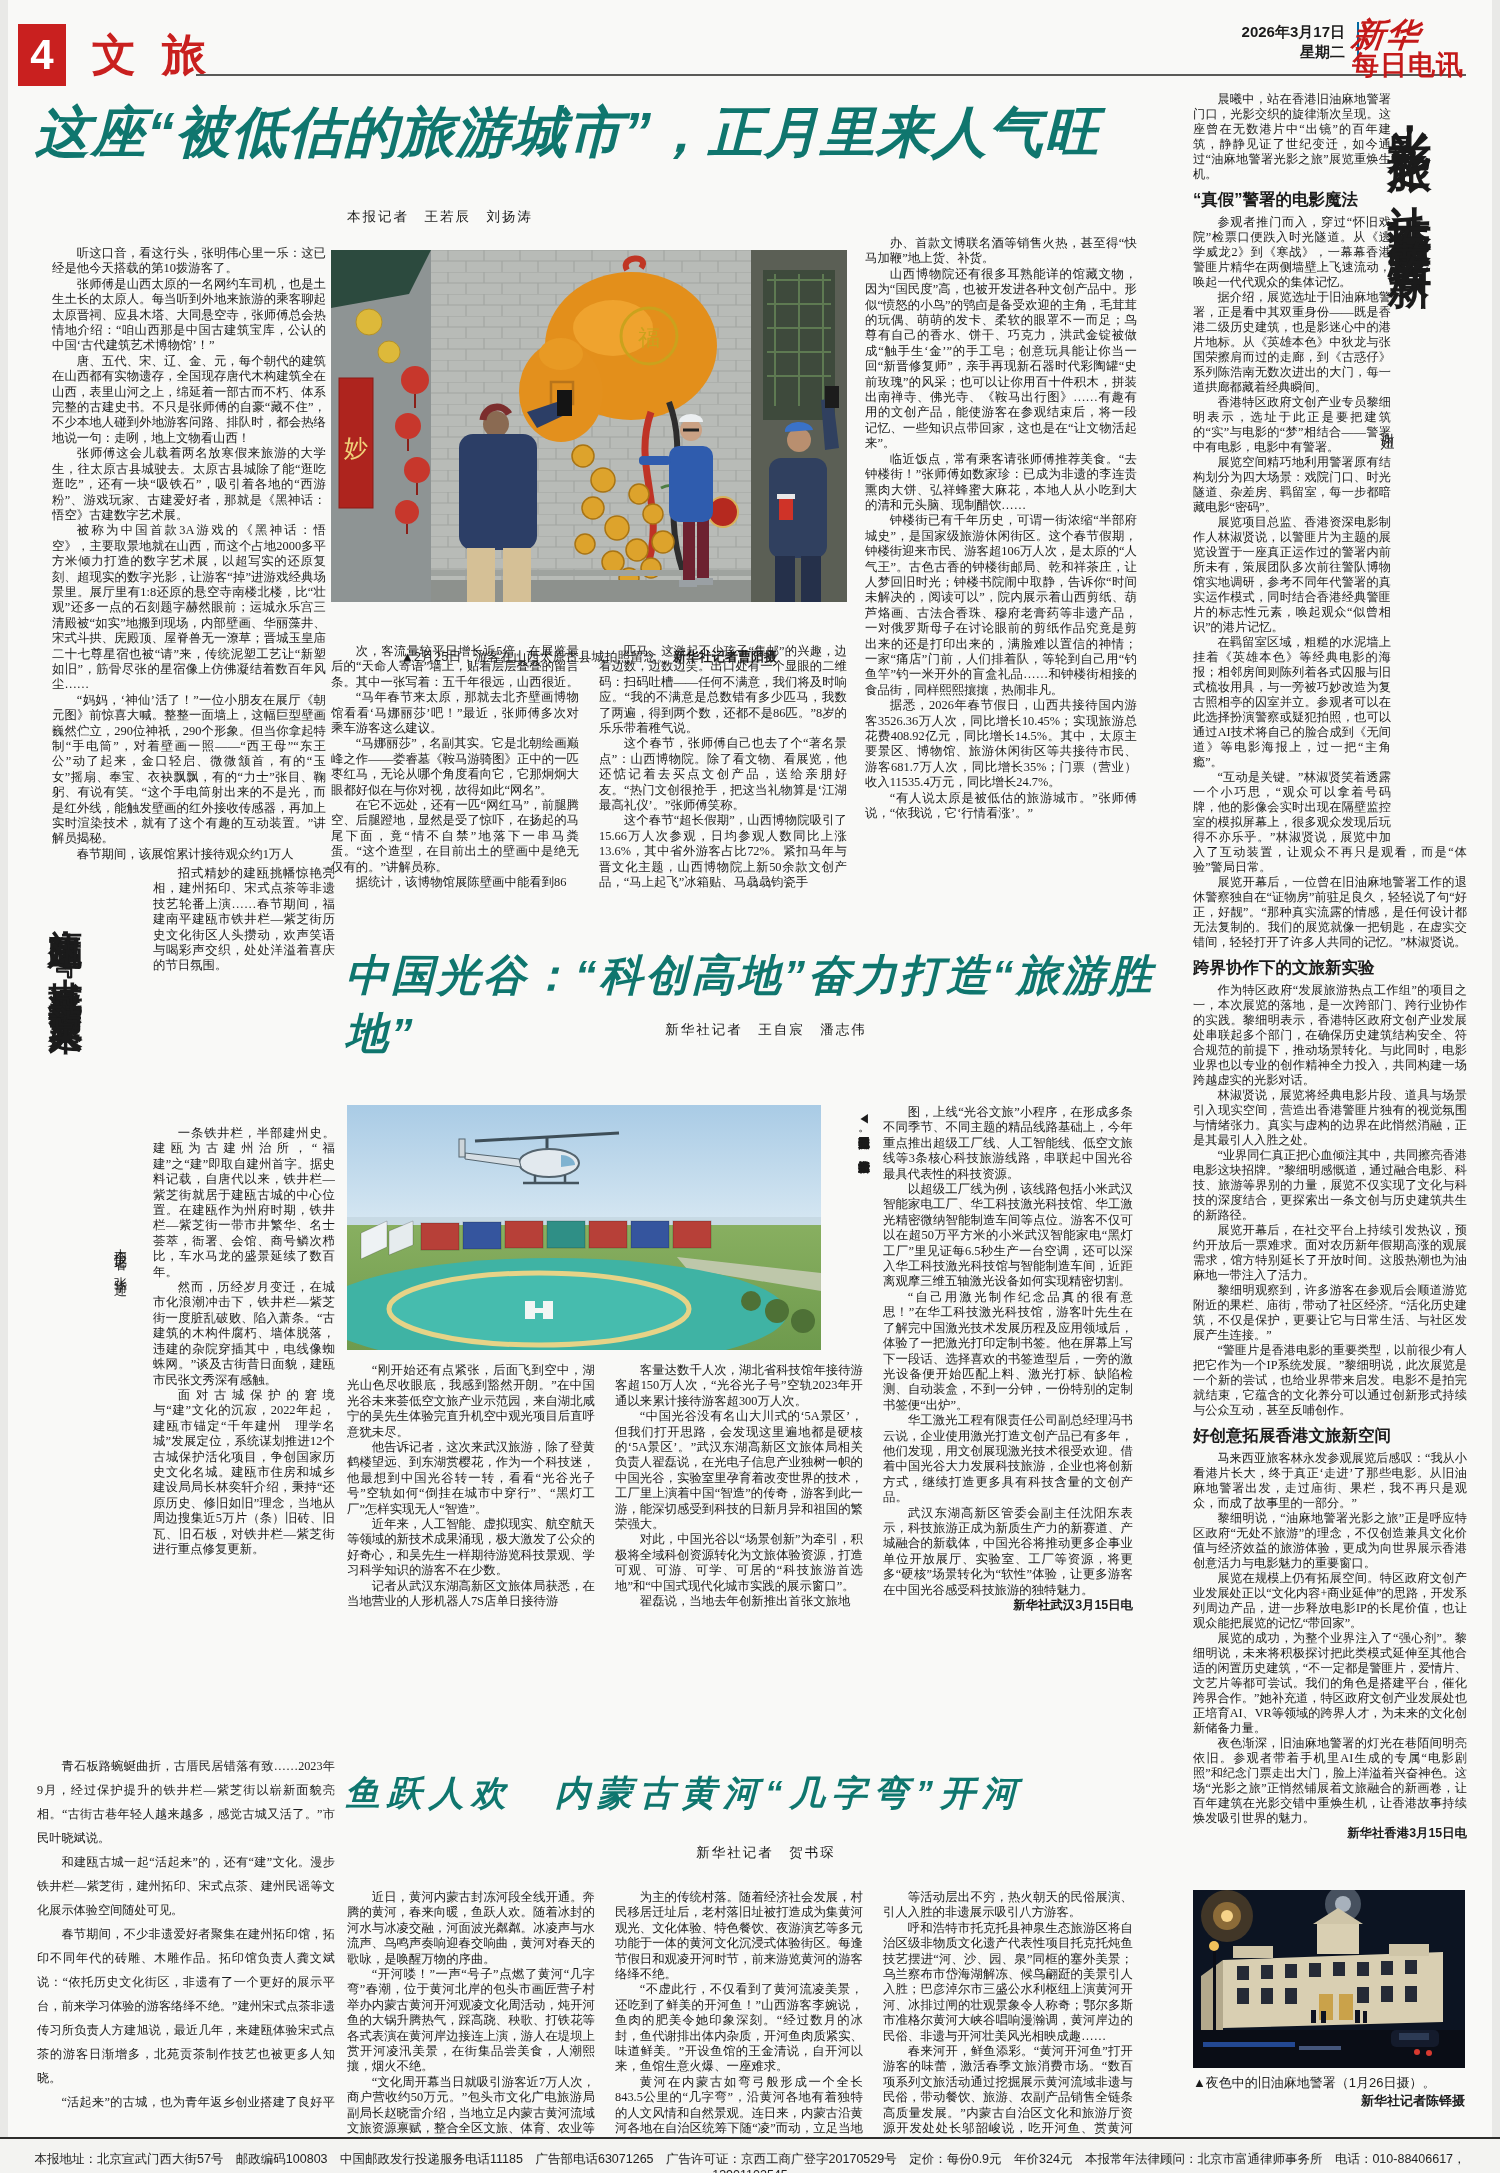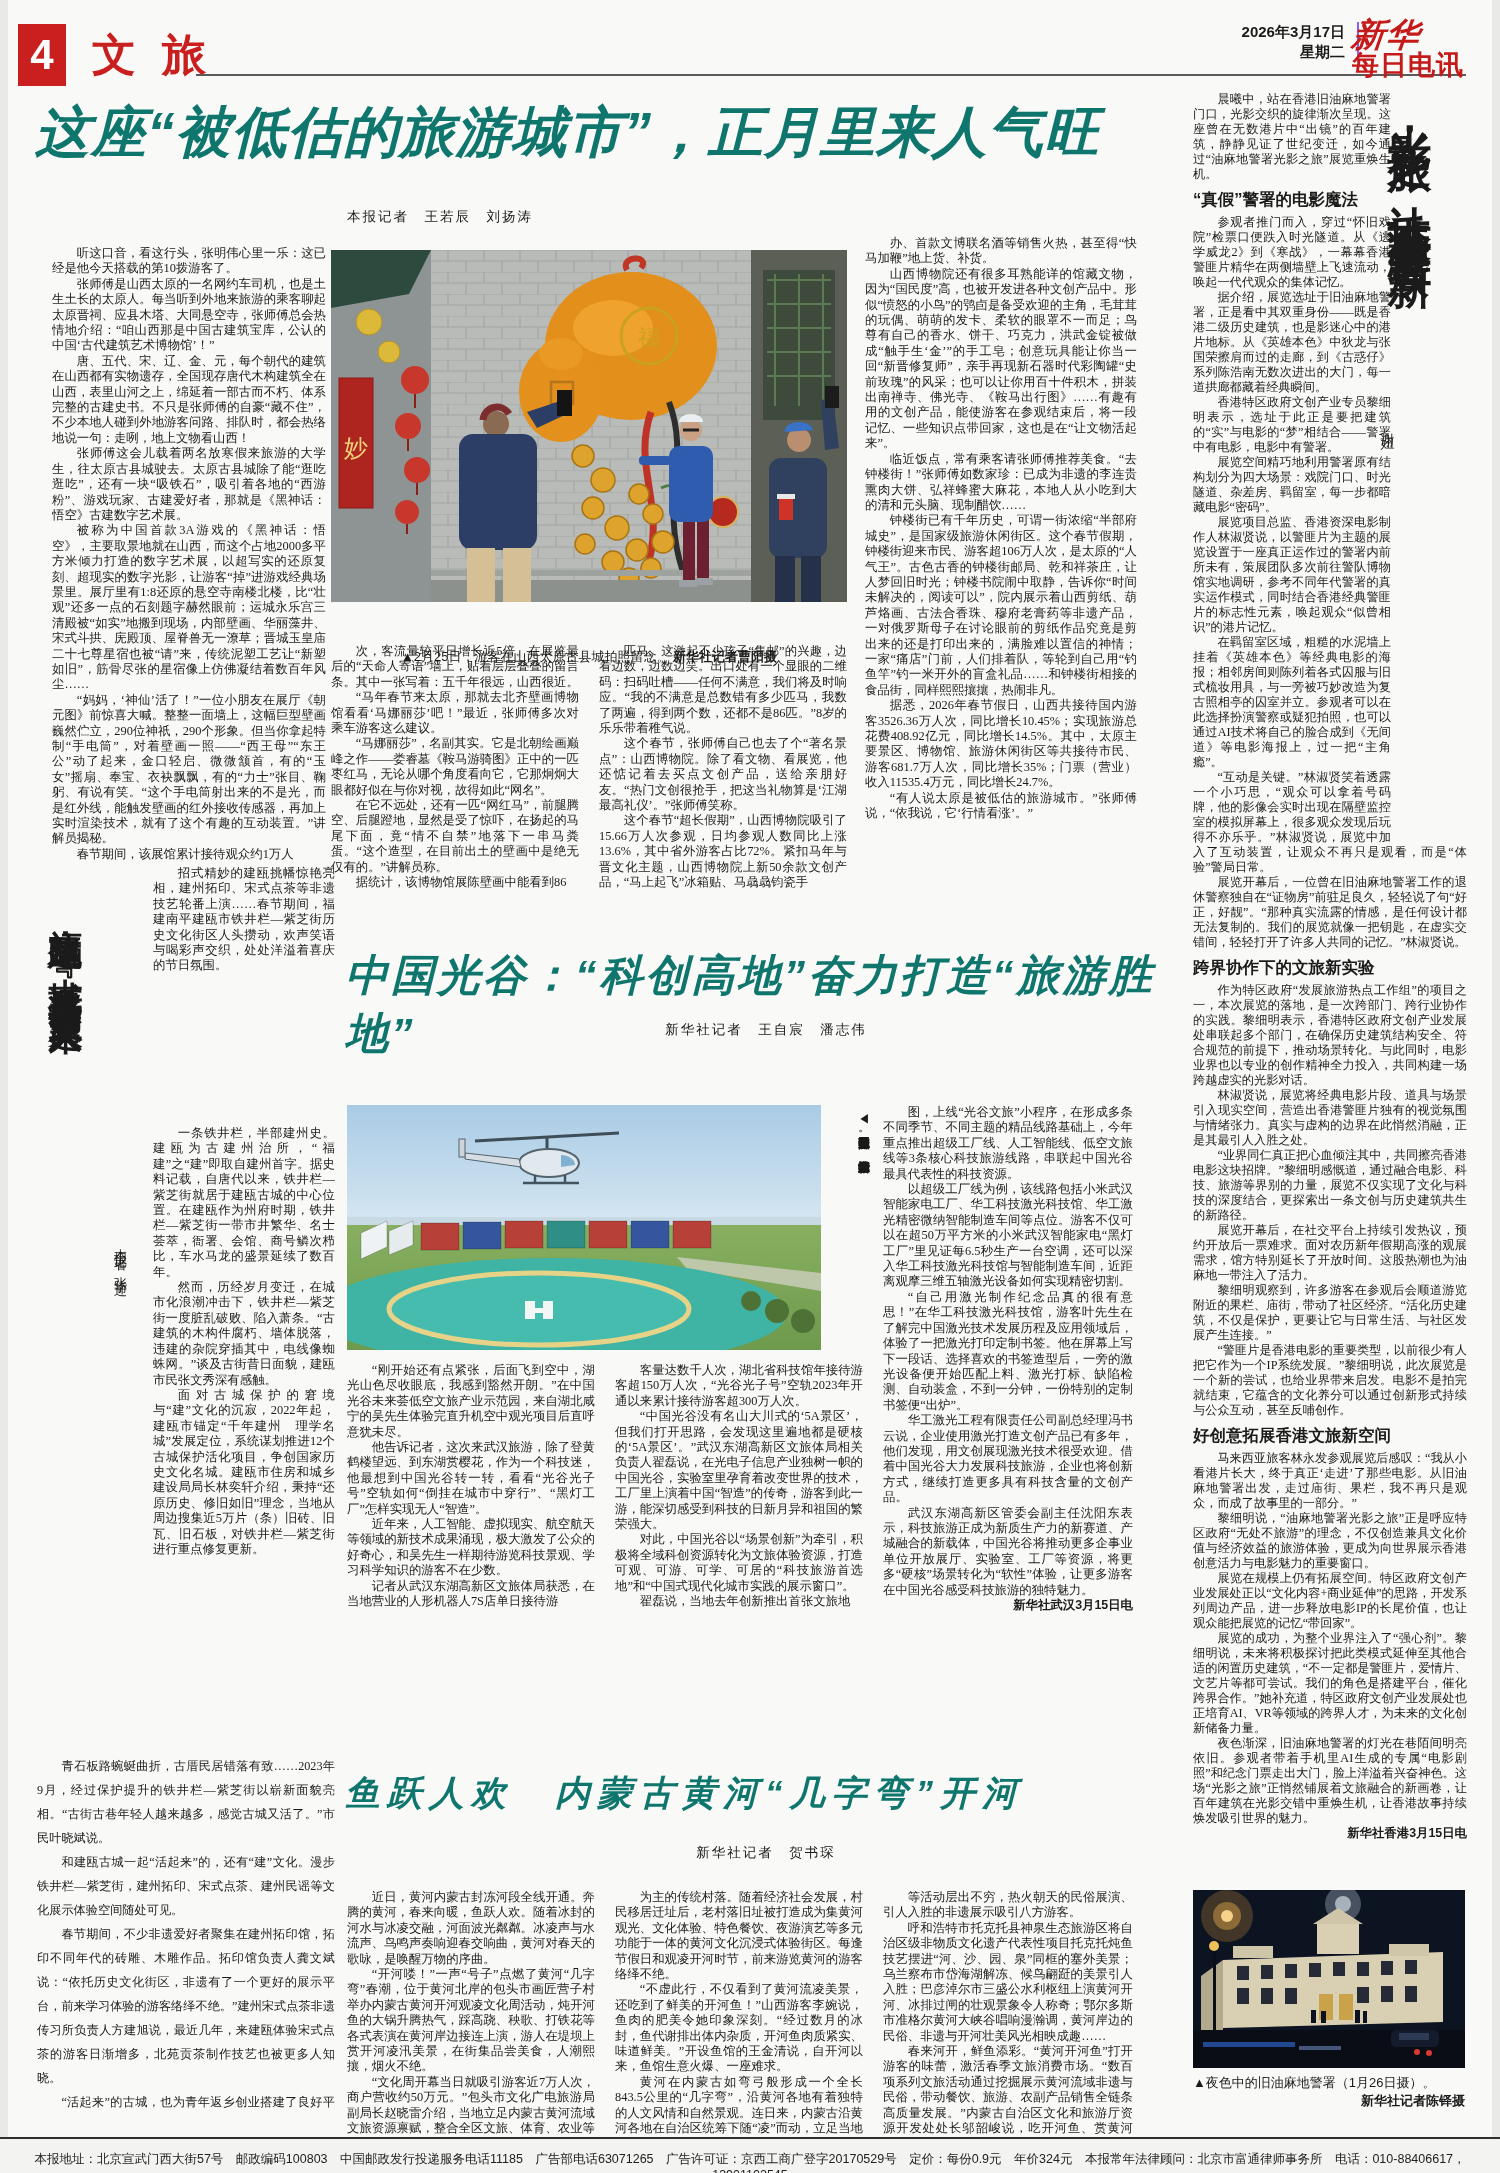--- a/index.html
+++ b/index.html
@@ -8,21 +8,21 @@
   .abs{position:absolute;}
   .edge{background:#e9e9e7;}
   
   .pagenum{left:18px;top:24px;width:48px;height:62px;background:#c9201f;color:#fff;
            font-family:"Liberation Sans",sans-serif;font-weight:bold;font-size:42px;
            display:flex;align-items:center;justify-content:center;}
   .section-title{left:92px;top:26px;color:#c9201f;font-family:"Liberation Sans",sans-serif;
            font-weight:900;font-size:44px;letter-spacing:26px;}
   .hdr-rule{left:196px;top:74px;width:1270px;height:2px;background:#5a5a58;}
   .hdr-date{left:1205px;top:22px;width:140px;text-align:right;font-family:"Liberation Sans",sans-serif;
-           font-size:15px;font-weight:bold;line-height:20px;border-right:2px solid #8b5cf6;padding-right:12px;}
+           font-size:15px;font-weight:bold;line-height:20px;border-right:2px solid #0369a1;padding-right:12px;}
   .masthead{left:1352px;top:20px;width:118px;color:#c41a1a;font-family:"Liberation Sans",sans-serif;
            font-weight:900;font-size:27px;line-height:30px;letter-spacing:1px;}
   .masthead .script{display:block;font-size:33px;font-style:italic;transform:skewX(-6deg);}
   
   .btxt{font-size:12.4px;line-height:15.4px;text-align:justify;overflow:hidden;}
   .btxt p{margin:0;text-indent:2em;}
   .headline{font-family:"Liberation Sans",sans-serif;font-weight:900;text-align:left;color:#0f766e;font-style:italic;}
   .byline{font-family:"Liberation Sans",sans-serif;font-size:13.5px;text-align:center;letter-spacing:2px;}
   .caption{font-size:13px;font-family:"Liberation Sans",sans-serif;}
   .caption b{font-weight:bold;}

